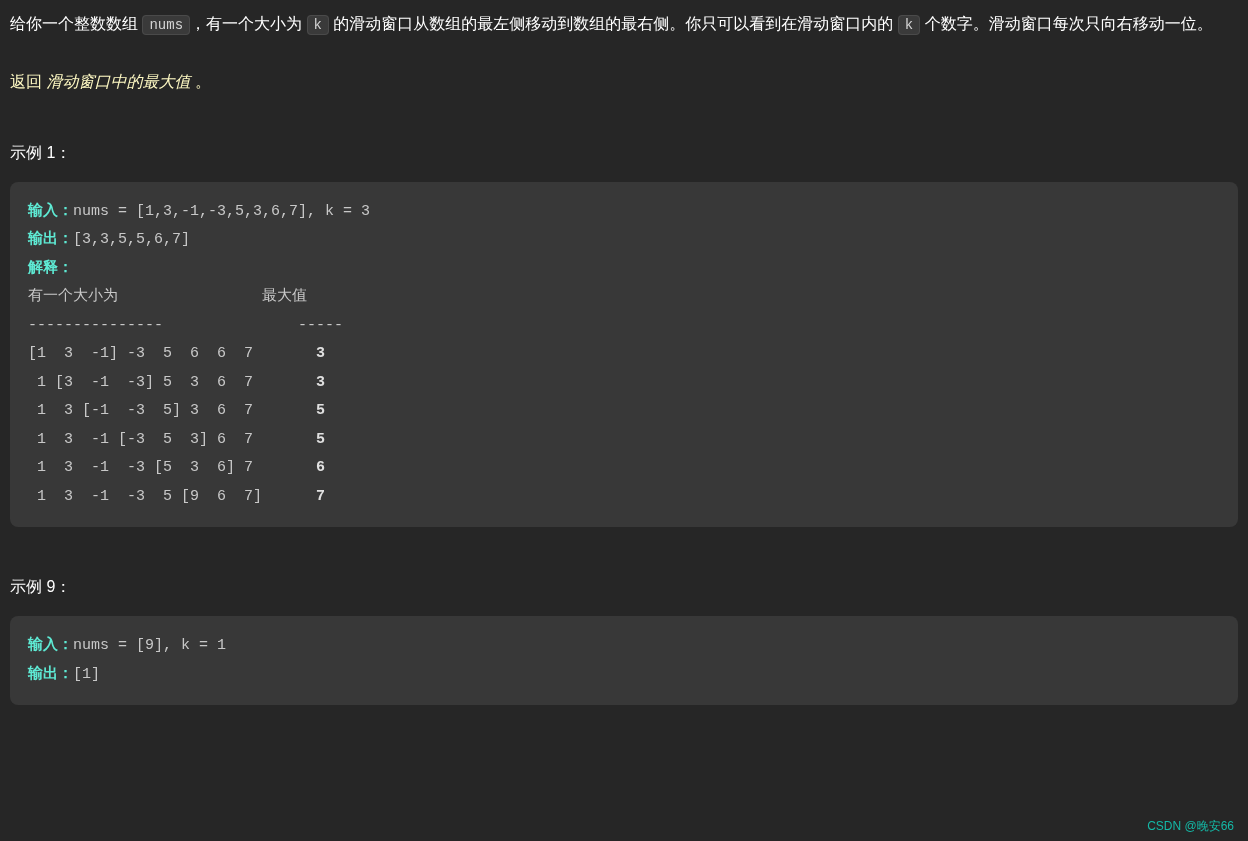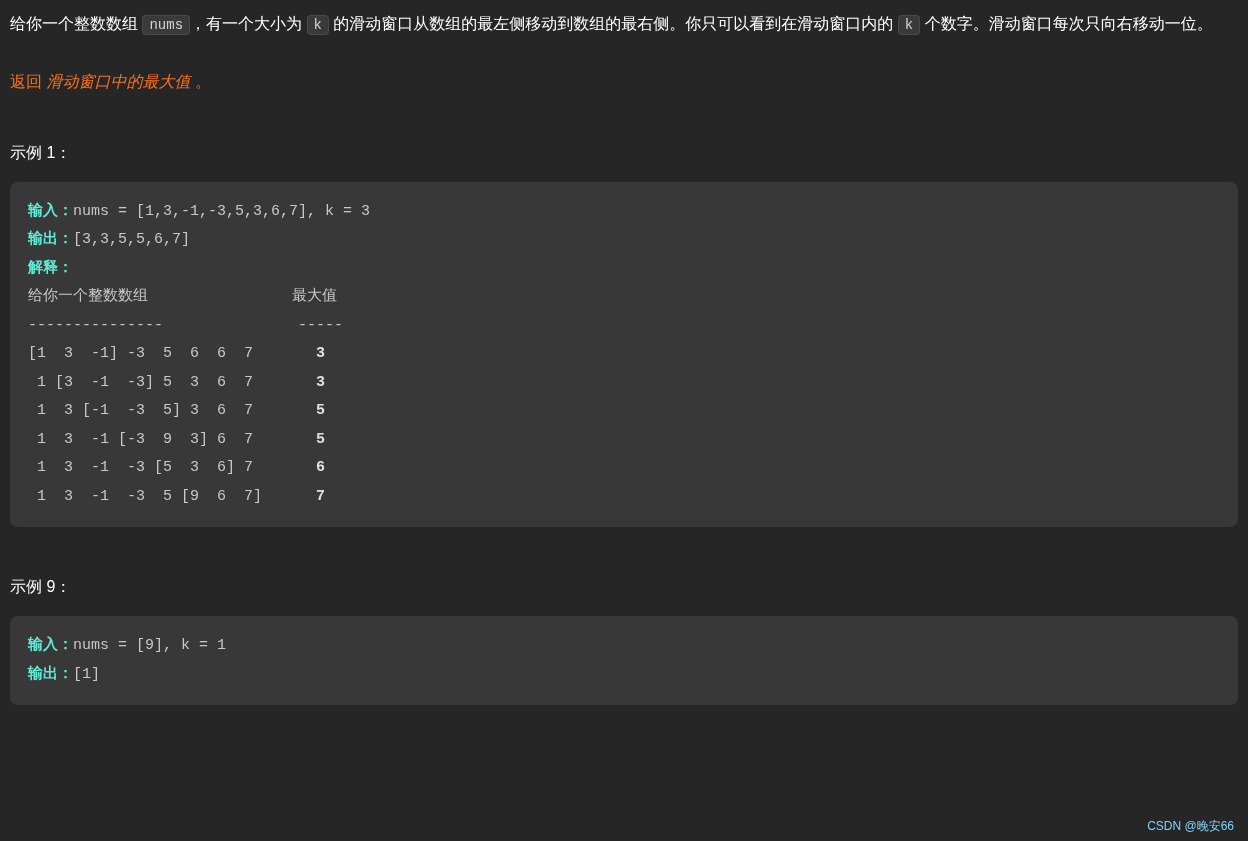--- a/index.html
+++ b/index.html
@@ -28,21 +28,21 @@
       border: 1px solid #4a4a4a;
       border-radius: 4px;
       padding: 1px 6px;
       font-family: "SFMono-Regular", Consolas, "Liberation Mono", Menlo, monospace;
       font-size: 14px;
       color: #d4d4d4;
     }
     .return-line {
       margin-top: 28px;
       margin-bottom: 28px;
-      color: #f97316;
+      color: #fef9c3;
     }
     .italic {
       font-style: italic;
     }
     .example-title {
       font-weight: normal;
       color: #ffffff;
       margin-top: 50px;
       margin-bottom: 18px;
       font-size: 16px;
@@ -64,46 +64,46 @@
     }
     .code-block .bold-val {
       font-weight: bold;
       color: #e0e0e0;
     }
     .watermark {
       position: absolute;
       bottom: 6px;
       right: 14px;
       font-size: 12px;
-      color: #7dd3fc;
+      color: #14b8a6;
       font-family: -apple-system, sans-serif;
     }
   </style>
 </head>
 <body>
 
 <div class="description">
   <span>给你一个整数数组 </span><span class="inline-code">nums</span><span>，有一个大小为 </span><span class="inline-code">k</span><span> 的滑动窗口从数组的最左侧移动到数组的最右侧。你只可以看到在滑动窗口内的 </span><span class="inline-code">k</span><span> 个数字。滑动窗口每次只向右移动一位。</span>
 </div>
 
 <div class="return-line">
   <span>返回 </span><span class="italic">滑动窗口中的最大值 </span><span>。</span>
 </div>
 
 <div class="example-title">示例 1：</div>
 
 <div class="code-block"><span class="label">输入：</span><span>nums = [1,3,-1,-3,5,3,6,7], k = 3</span>
 <span class="label">输出：</span><span>[3,3,5,5,6,7]</span>
 <span class="label">解释：</span>
-<span>给你一个整数数组                最大值</span>
+<span>有一个大小为                最大值</span>
 <span>---------------               -----</span>
 <span>[1  3  -1] -3  5  6  6  7       </span><span class="bold-val">3</span>
 <span> 1 [3  -1  -3] 5  3  6  7       </span><span class="bold-val">3</span>
 <span> 1  3 [-1  -3  5] 3  6  7       </span><span class="bold-val">5</span>
-<span> 1  3  -1 [-3  9  3] 6  7       </span><span class="bold-val">5</span>
+<span> 1  3  -1 [-3  5  3] 6  7       </span><span class="bold-val">5</span>
 <span> 1  3  -1  -3 [5  3  6] 7       </span><span class="bold-val">6</span>
 <span> 1  3  -1  -3  5 [9  6  7]      </span><span class="bold-val">7</span></div>
 
 <div class="example-title">示例 9：</div>
 
 <div class="code-block"><span class="label">输入：</span><span>nums = [9], k = 1</span>
 <span class="label">输出：</span><span>[1]</span></div>
 
 <div class="watermark">CSDN @晚安66</div>
 

